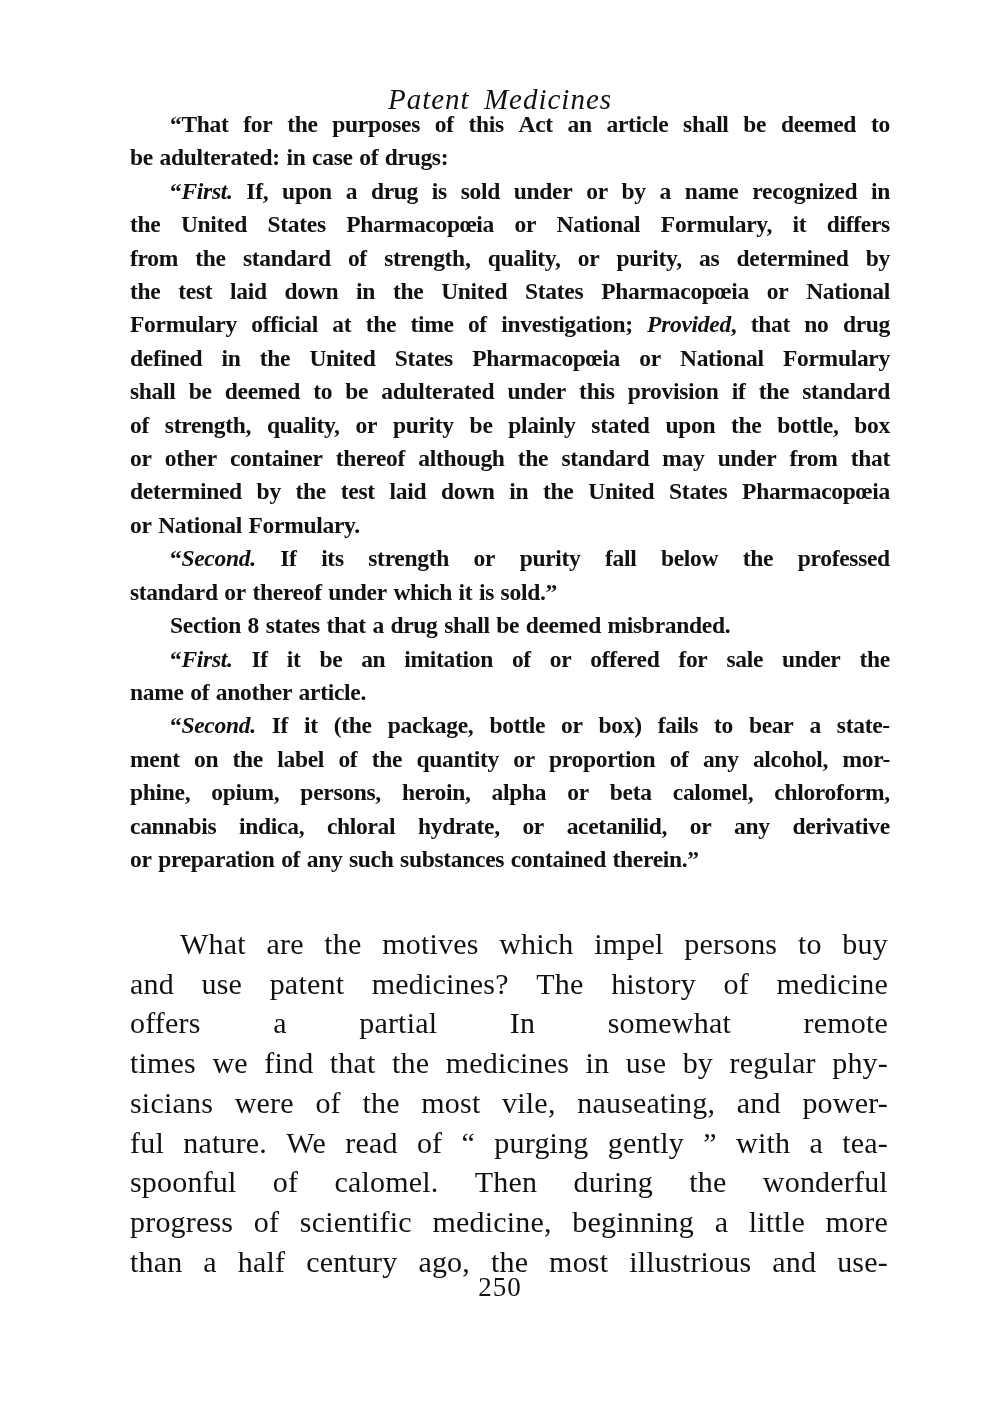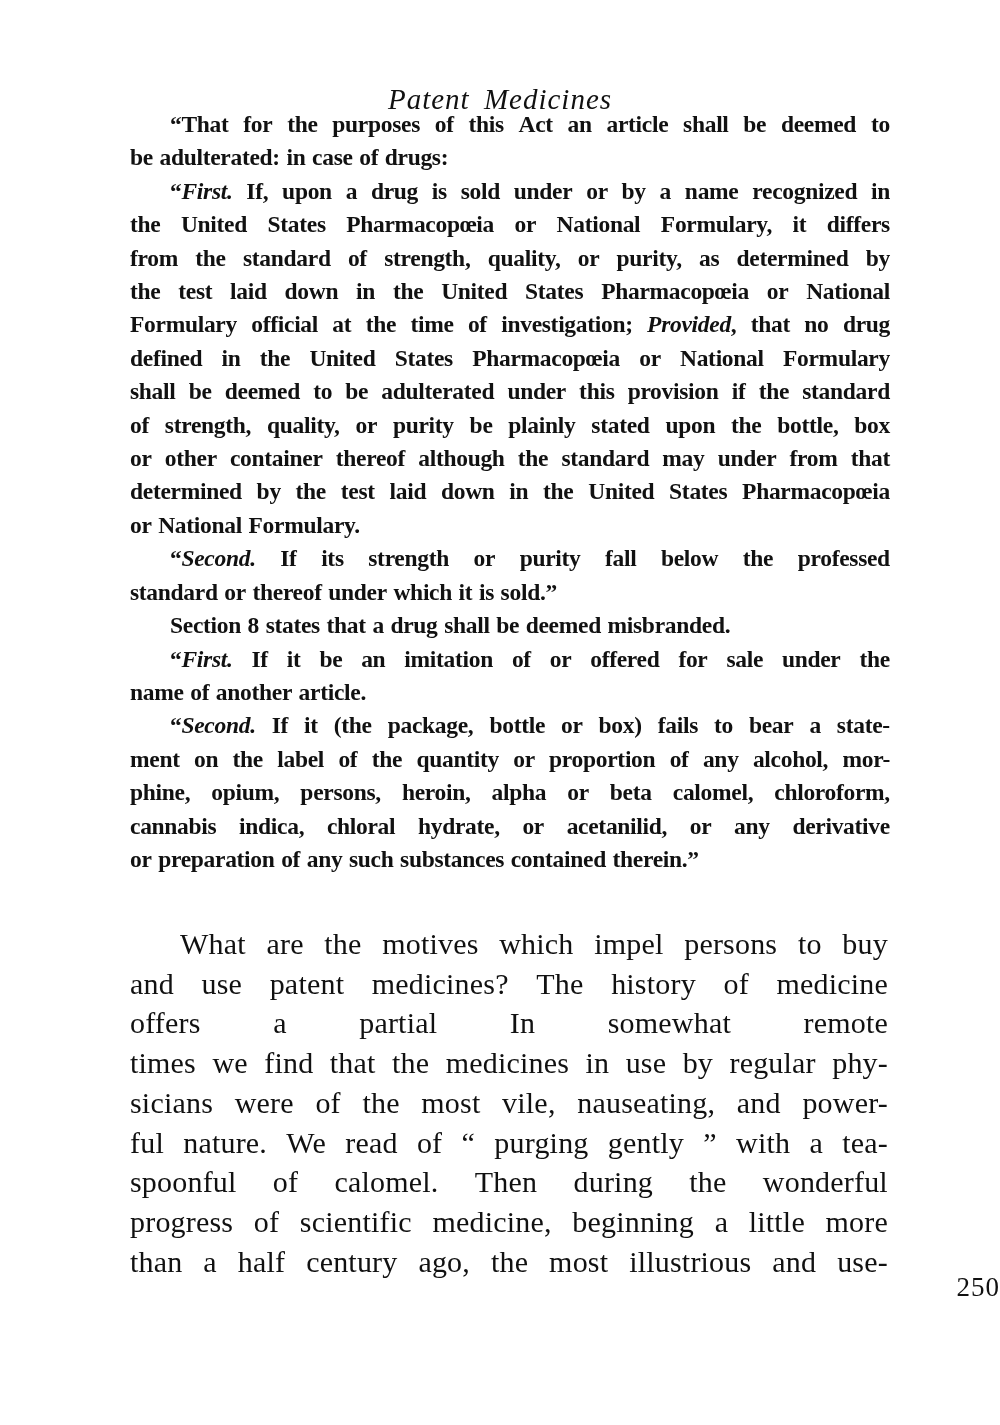--- a/index.html
+++ b/index.html
@@ -51,21 +51,21 @@
       font-size: 30px;
       line-height: 39.7px;
       letter-spacing: 0.2px;
     }
     .ital { font-style: italic; }
     .folio {
       position: absolute;
       top: 1272px;
       left: 0;
       width: 1000px;
-      text-align: right;
+      text-align: center;
       font-size: 27px;
       letter-spacing: 1px;
     }
     .jline {
       display: flex;
       justify-content: space-between;
       white-space: nowrap;
     }
     .jline.last { justify-content: flex-start; gap: 0.28em; }
     .jline.indent-s { padding-left: 40px; }

